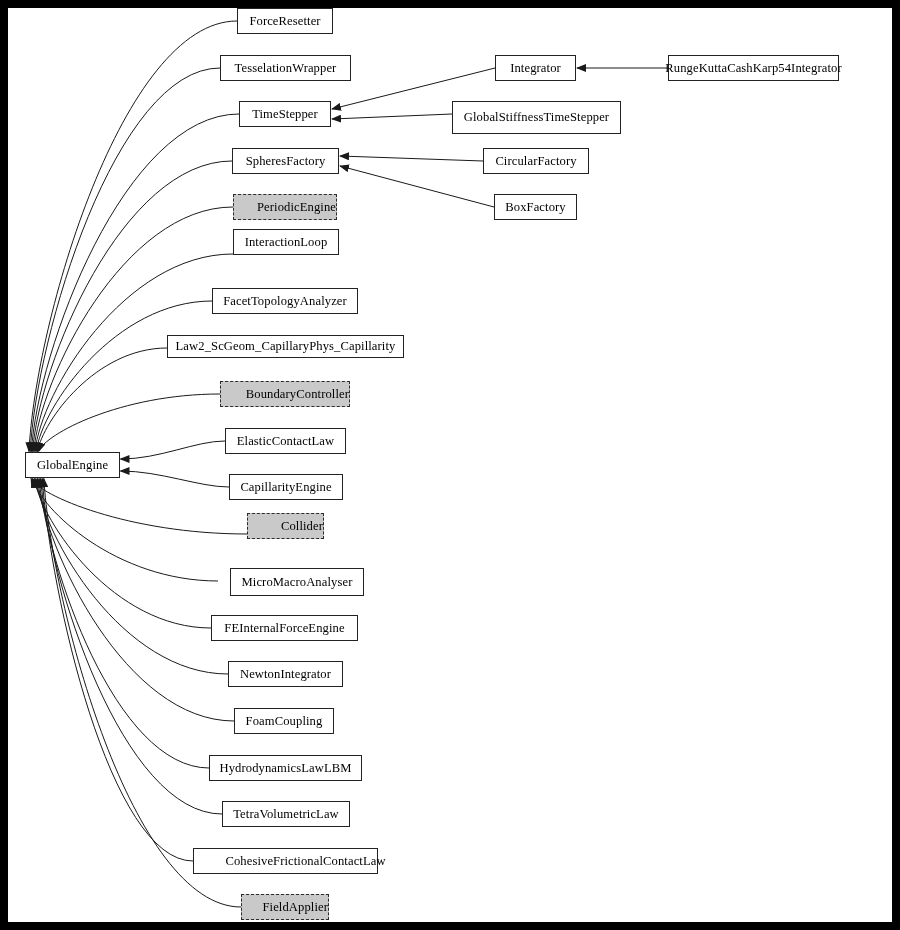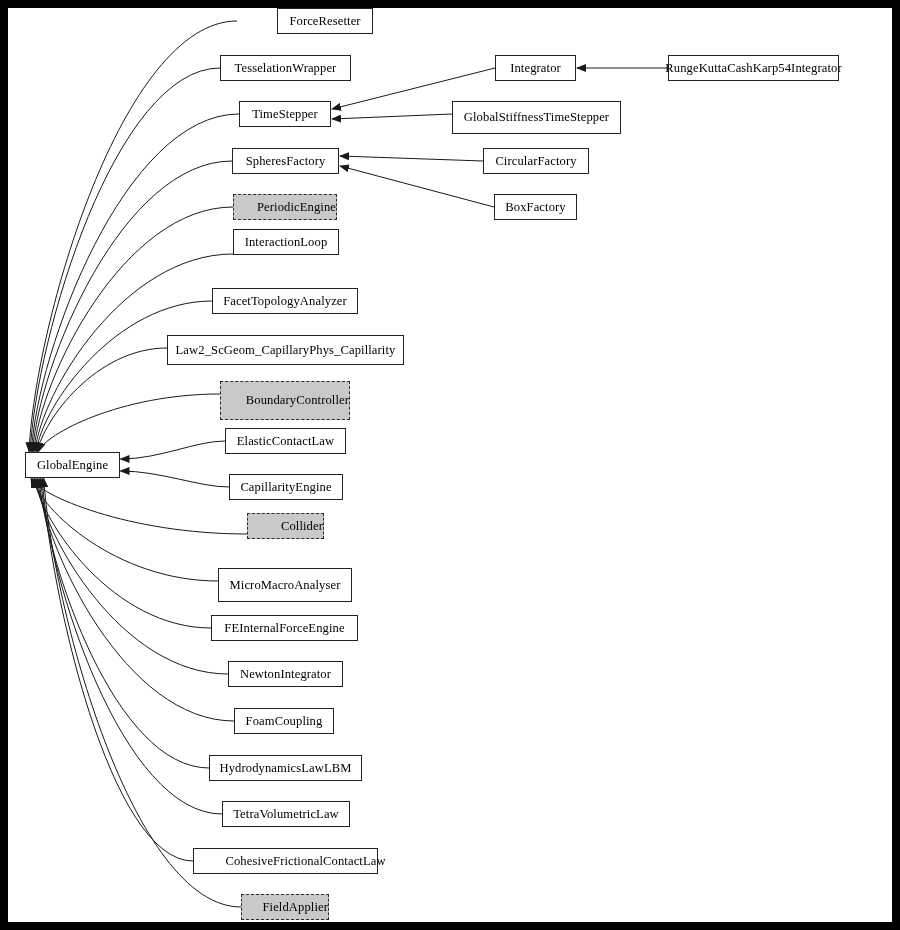--- a/index.html
+++ b/index.html
@@ -72,57 +72,57 @@
         <path d="M487,60 L324,101" fill="none" stroke="#1a1a1a" stroke-width="1" marker-end="url(#arr)"></path>
         <path d="M444,106 L324,111" fill="none" stroke="#1a1a1a" stroke-width="1" marker-end="url(#arr)"></path>
         <path d="M660,60 L569,60" fill="none" stroke="#1a1a1a" stroke-width="1" marker-end="url(#arr)"></path>
         <path d="M475,153 L332,148" fill="none" stroke="#1a1a1a" stroke-width="1" marker-end="url(#arr)"></path>
         <path d="M486,199 L332,158" fill="none" stroke="#1a1a1a" stroke-width="1" marker-end="url(#arr)"></path>
       </svg>
     <div id="nodes">
         <div class="node" style="left: 17px; top: 444px; width: 95px; height: 26px;">
           <span class="lbl">GlobalEngine</span>
         </div>
-        <div class="node" style="left: 229px; top: 0px; width: 96px; height: 26px; margin-left: 40px;">
+        <div class="node" style="left: 229px; top: 0px; width: 96px; height: 26px;">
           <span class="lbl">ForceResetter</span>
         </div>
         <div class="node" style="left: 212px; top: 47px; width: 131px; height: 26px;">
           <span class="lbl">TesselationWrapper</span>
         </div>
         <div class="node" style="left: 231px; top: 93px; width: 92px; height: 26px;">
           <span class="lbl">TimeStepper</span>
         </div>
         <div class="node" style="left: 224px; top: 140px; width: 107px; height: 26px;">
           <span class="lbl">SpheresFactory</span>
         </div>
         <div class="node gray" style="left: 225px; top: 186px; width: 104px; height: 26px;">
           <span class="lbl">PeriodicEngine</span>
         </div>
         <div class="node" style="left: 225px; top: 221px; width: 106px; height: 26px;">
           <span class="lbl">InteractionLoop</span>
         </div>
         <div class="node" style="left: 204px; top: 280px; width: 146px; height: 26px;">
           <span class="lbl">FacetTopologyAnalyzer</span>
         </div>
-        <div class="node" style="left: 159px; top: 327px; width: 237px; height: 30px;">
+        <div class="node" style="left: 159px; top: 327px; width: 237px; height: 23px;">
           <span class="lbl">Law2_ScGeom_CapillaryPhys_Capillarity</span>
         </div>
-        <div class="node gray" style="left: 212px; top: 373px; width: 130px; height: 39px;">
+        <div class="node gray" style="left: 212px; top: 373px; width: 130px; height: 26px;">
           <span class="lbl">BoundaryController</span>
         </div>
         <div class="node" style="left: 217px; top: 420px; width: 121px; height: 26px;">
           <span class="lbl">ElasticContactLaw</span>
         </div>
         <div class="node" style="left: 221px; top: 466px; width: 114px; height: 26px;">
           <span class="lbl">CapillarityEngine</span>
         </div>
         <div class="node gray" style="left: 239px; top: 505px; width: 77px; height: 26px;">
           <span class="lbl">Collider</span>
         </div>
-        <div class="node" style="left: 210px; top: 560px; width: 134px; height: 34px;">
+        <div class="node" style="left: 222px; top: 560px; width: 134px; height: 28px;">
           <span class="lbl">MicroMacroAnalyser</span>
         </div>
         <div class="node" style="left: 203px; top: 607px; width: 147px; height: 26px;">
           <span class="lbl">FEInternalForceEngine</span>
         </div>
         <div class="node" style="left: 220px; top: 653px; width: 115px; height: 26px;">
           <span class="lbl">NewtonIntegrator</span>
         </div>
         <div class="node" style="left: 226px; top: 700px; width: 100px; height: 26px;">
           <span class="lbl">FoamCoupling</span>

